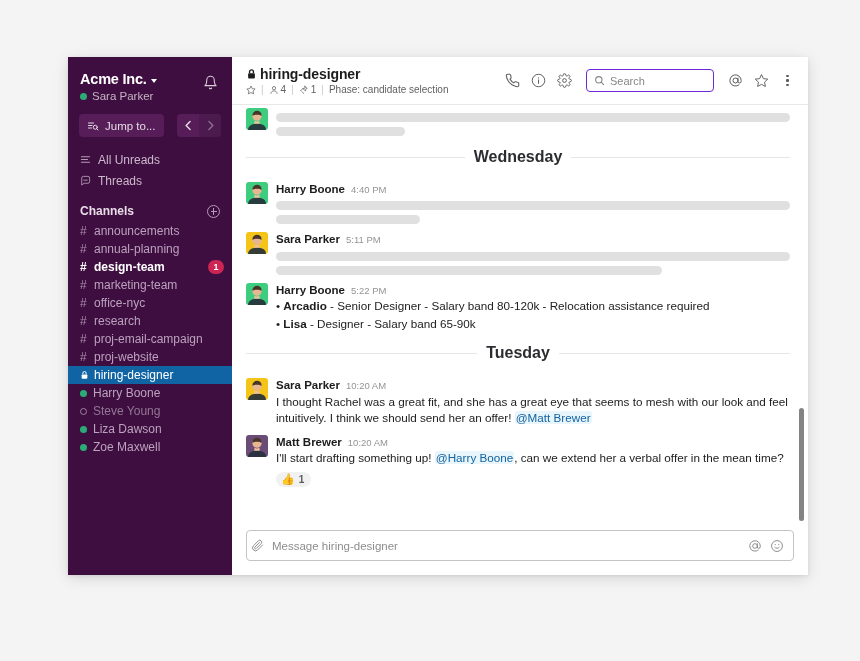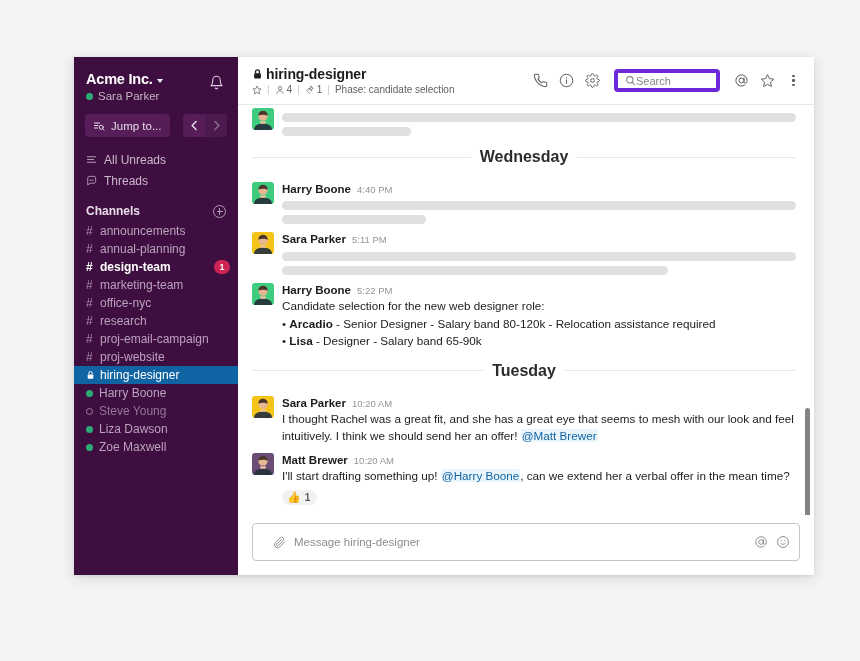--- a/index.html
+++ b/index.html
@@ -4,21 +4,21 @@
 <style>
   * { box-sizing: border-box; margin: 0; padding: 0; }
   html, body {
     width: 860px; height: 661px;
     background: #f4f4f4;
     font-family: "Liberation Sans", sans-serif;
     overflow: hidden;
   }
   #app-window {
     position: absolute;
-    left: 74px; top: 57px;
+    left: 68px; top: 57px;
     width: 740px; height: 518px;
     display: flex;
     background: #fff;
     box-shadow: 0 3px 14px rgba(0,0,0,0.13), 0 1px 3px rgba(0,0,0,0.08);
   }
 
   
   #sidebar {
     width: 164px;
     background: #3F0E40;
@@ -181,24 +181,24 @@
   }
   .chan-meta .sep { color: #c9c9c9; }
   .chan-meta .mi { display: inline-flex; align-items: center; gap: 2px; }
   .hdr-icons { display: flex; align-items: center; gap: 9px; }
   .hdr-ic {
     width: 17px; height: 17px;
     display: flex; align-items: center; justify-content: center;
     color: #616061;
   }
   .search-box {
-    width: 106px; height: 23px;
-    border: 4px solid #6d28d9;
+    width: 128px; height: 23px;
+    border: 1px solid #6d28d9;
     border-radius: 4px;
-    display: flex; align-items: center; 
+    display: flex; align-items: center; gap: 5px;
     padding: 0 7px;
     font-size: 11px; color: #868686;
     margin: 0 4px;
   }
   .kebab {
     display: flex; flex-direction: column; gap: 2px;
     align-items: center;
   }
   .kebab i {
     width: 2.2px; height: 2.2px; border-radius: 50%; background: #5c5c5c;
@@ -274,25 +274,25 @@
     border-radius: 3px;
   }
 
   
   #composer-wrap {
     padding: 8px 14px 14px 14px;
     flex: 0 0 auto;
     background: #fff;
   }
   #composer {
-    height: 38px;
+    height: 31px;
     border: 1px solid #c4c4c4;
     border-radius: 4px;
     display: flex; align-items: center;
-    padding: 0 9px 0 20px;
+    padding: 0 9px 0 4px;
     gap: 8px;
   }
   .composer-ph { flex: 1; font-size: 11.5px; color: #8d8d8d; }
   .comp-ic { color: #868686; display: flex; align-items: center; }
   svg { display: block; }
 </style>
 </head>
 <body>
 
 <div id="app-window">
@@ -592,21 +592,20 @@
                 <circle cx="11" cy="8.2" r="4.6" fill="#e8b693"></circle>
                 <path d="M6.4 7.4c0-3 2-4.6 4.6-4.6s4.6 1.6 4.6 4.6c0 .6-.4.3-1.3-.2-1.2-.7-5.1-.7-6.6 0-.8.4-1.3.8-1.3.2z" fill="#4a352a"></path>
                 <path d="M8.6 12.8c1.5.8 3.3.8 4.8 0l.4 2.9h-5.6z" fill="#f0c2a0"></path>
               </svg>
             </div>
             <div class="msg-body">
               <div class="msg-head">
                 <span class="msg-author">Harry Boone</span>
                 <span class="msg-time">5:22 PM</span>
               </div>
-              <div class="msg-text">Candidate selection for the new web designer role:</div>
               <div class="msg-text bullet-line"><span>• </span><b>Arcadio</b><span> - Senior Designer - Salary band 80-120k - Relocation assistance required</span></div>
               <div class="msg-text bullet-line"><span>• </span><b>Lisa</b><span> - Designer - Salary band 65-90k</span></div>
             </div>
           </div>
           <div class="divider">
             <span>Tuesday</span>
           </div>
           <div class="msg">
             <div class="avatar">
               <svg width="22" height="22" viewBox="0 0 22 22">

